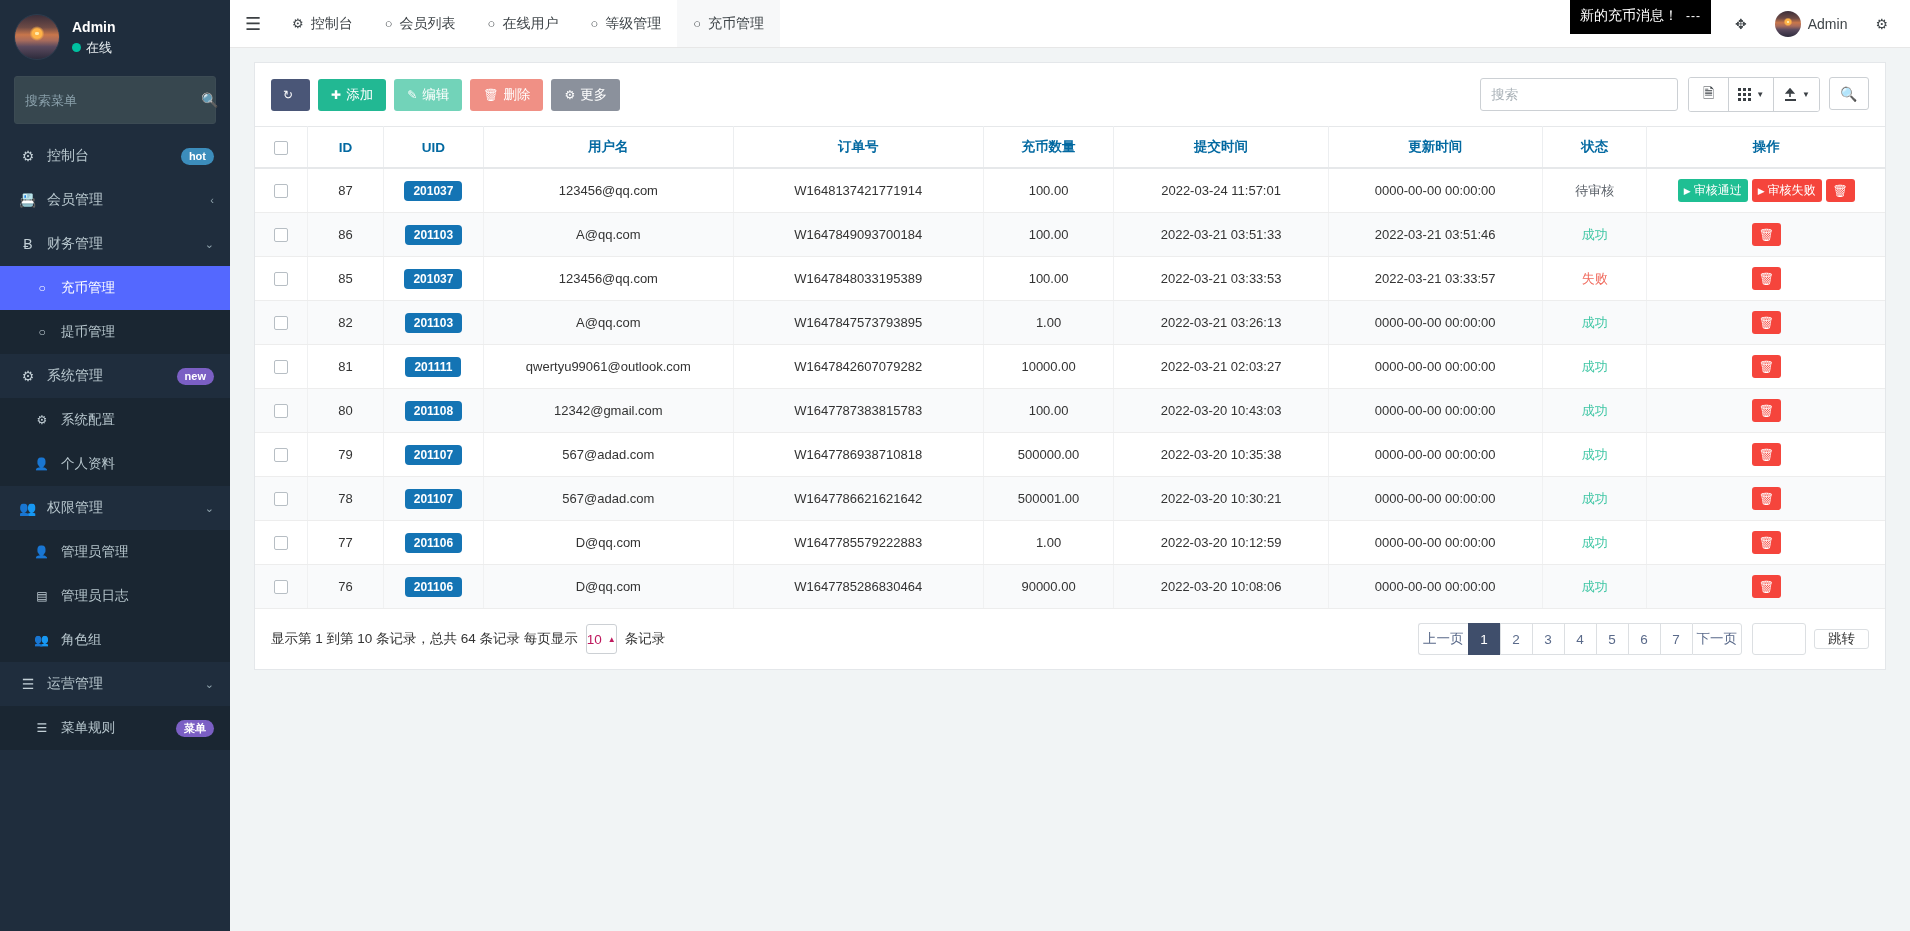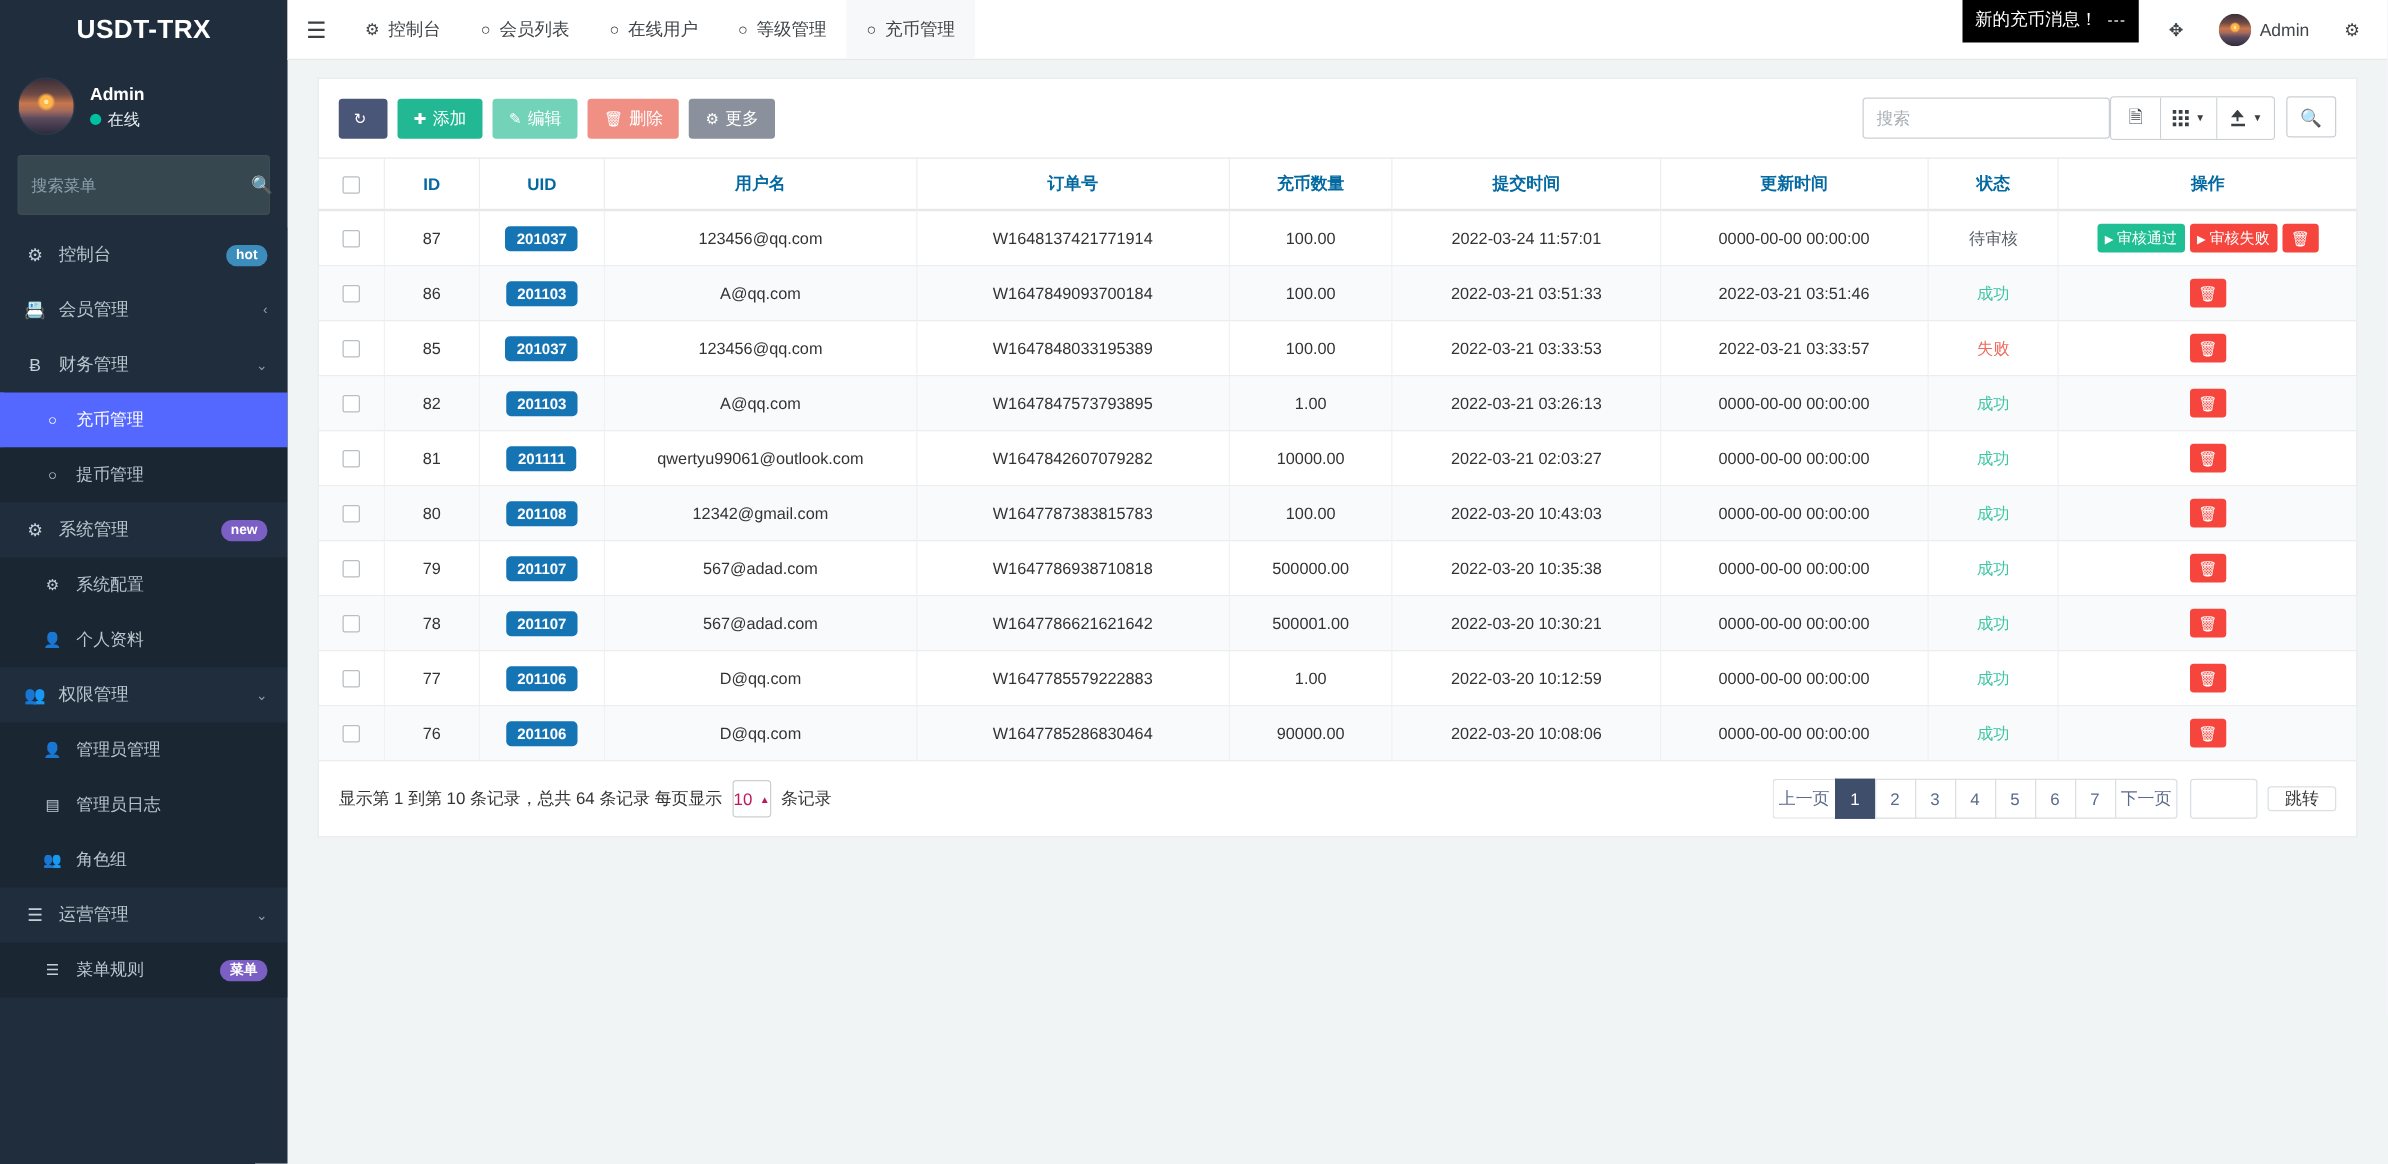--- a/index.html
+++ b/index.html
@@ -148,21 +148,21 @@
     cursor: pointer; font-family: "Liberation Sans", sans-serif;
     white-space: nowrap;
   }
   .btn .ic { font-size: 12px; }
   .btn-refresh { background: #4a5677; padding: 0 12px; }
   .btn-add    { background: #22b893; }
   .btn-edit   { background: #72d3b9; }
   .btn-del    { background: #f09085; }
   .btn-more   { background: #8b919c; }
 
-  .toolbar-right { margin-left: auto; display: flex; align-items: center; }
+  .toolbar-right { margin-left: auto; display: flex; align-items: center; gap: 10px; }
   .searchbox {
     width: 198px; height: 33px;
     border: 1px solid #ccd0d4; border-radius: 3px;
     padding: 0 10px; font-size: 13.5px; color: #555;
     outline: none; font-family: "Liberation Sans", sans-serif;
   }
   .searchbox::placeholder { color: #a8b0b6; }
   .iconbtns { display: flex; }
   .igrp { display: flex; border: 1px solid #ccd0d4; border-radius: 3px; overflow: hidden; }
   .igrp .ibtn { border-right: 1px solid #ccd0d4; }
@@ -257,21 +257,20 @@
     background: #fff; color: #333; font-size: 13.5px; cursor: pointer;
     font-family: "Liberation Sans", sans-serif;
   }
   .gear-top { font-size: 16px; color: #3f4549; padding-right: 6px; }
   svg { display: block; }
 </style>
 </head>
 <body>
 
 <aside id="sidebar">
-  <div class="brand">USDT-TRX</div>
 
   <div class="userpanel">
     <div class="avatar"></div>
     <div>
       <div class="uname">Admin</div>
       <div class="ustatus">
         <span class="dot"></span>
         <span>在线</span>
       </div>
     </div>

